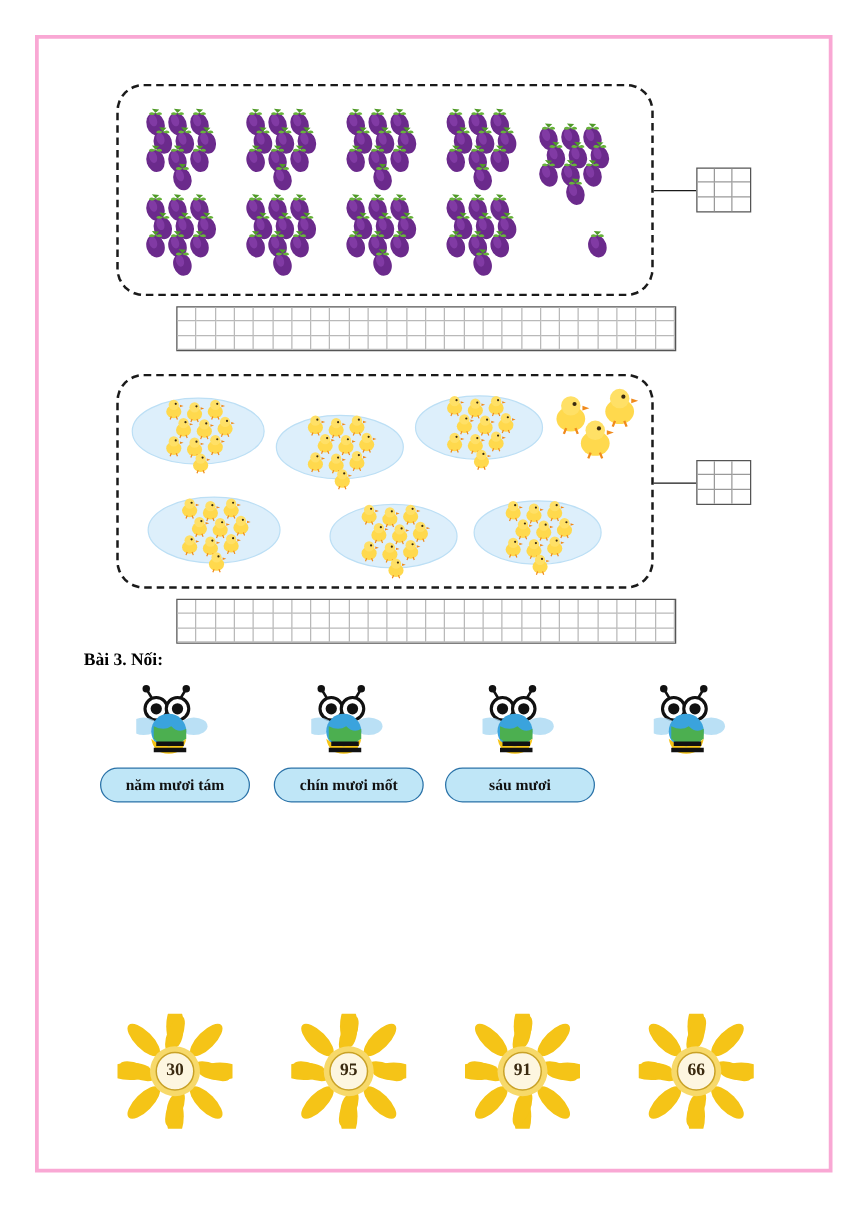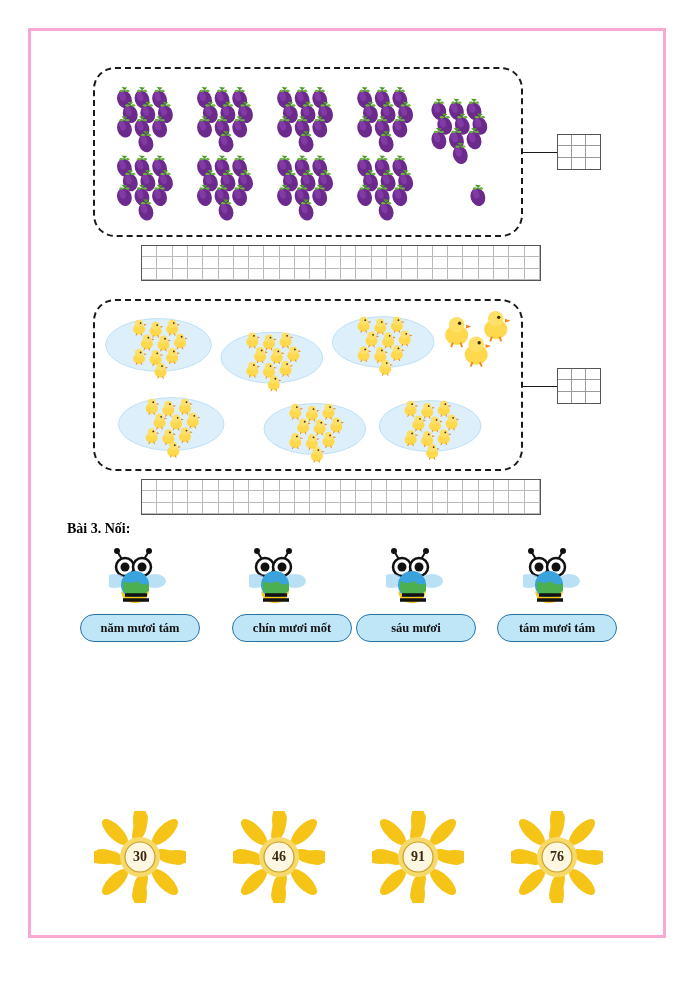--- a/index.html
+++ b/index.html
@@ -464,23 +464,22 @@
       <ellipse cx="46" cy="34" rx="11" ry="7" fill="#a9d8f2" opacity="0.8"></ellipse>
       <ellipse cx="6" cy="34" rx="11" ry="7" fill="#a9d8f2" opacity="0.8"></ellipse>
       <circle cx="26" cy="38" r="14" fill="#3aa3dd"></circle>
       <path d="M14 34 q8 4 14 0 q6 6 12 2 l0 8 q-14 10 -26 0 Z" fill="#4caf50"></path>
       <path d="M12 44 q14 12 28 0 q-2 12 -14 12 q-12 0 -14 -12Z" fill="#f5c417"></path>
       <path d="M16 48 h22 M14 53 h26" stroke="#111" stroke-width="3.5"></path>
     </g>
   </svg>
 
   <div class="word-card" style="left:49px; top:583px;">năm mươi tám</div>
-  <div class="word-card" style="left:188px; top:583px;margin-left:13px;">chín mươi mốt</div>
+  <div class="word-card" style="left:188px; top:583px;">chín mươi mốt</div>
   <div class="word-card" style="left:325px; top:583px;">sáu mươi</div>
-  <div class="word-card" style="left:466px; top:583px;">tám mươi tám</div>
 
   <div class="flower" style="left:63px; top:780px;">
     <svg viewBox="0 0 92 92" width="92" height="92">
       <g fill="#f5c417">
         <ellipse cx="46" cy="10" rx="7" ry="17"></ellipse>
           <ellipse cx="46" cy="82" rx="7" ry="17"></ellipse>
         <ellipse cx="10" cy="46" rx="17" ry="7"></ellipse>
           <ellipse cx="82" cy="46" rx="17" ry="7"></ellipse>
         <ellipse cx="21" cy="21" rx="7" ry="17" transform="rotate(-45 21 21)"></ellipse>
         <ellipse cx="71" cy="21" rx="7" ry="17" transform="rotate(45 71 21)"></ellipse>
@@ -509,21 +508,21 @@
         <ellipse cx="21" cy="71" rx="7" ry="17" transform="rotate(45 21 71)"></ellipse>
         <ellipse cx="71" cy="71" rx="7" ry="17" transform="rotate(-45 71 71)"></ellipse>
         <ellipse cx="46" cy="16" rx="6" ry="15" transform="rotate(22 46 16)"></ellipse>
         <ellipse cx="46" cy="76" rx="6" ry="15" transform="rotate(22 46 76)"></ellipse>
         <ellipse cx="16" cy="46" rx="15" ry="6" transform="rotate(22 16 46)"></ellipse>
         <ellipse cx="76" cy="46" rx="15" ry="6" transform="rotate(22 76 46)"></ellipse>
       </g>
       <circle cx="46" cy="46" r="20" fill="#f7d96a"></circle>
       <circle cx="46" cy="46" r="15" fill="#fdf6e0" stroke="#c9a227" stroke-width="1.2"></circle>
     </svg>
-    <span class="num">46</span>
+    <span class="num">95</span>
   </div>
 
   <div class="flower" style="left:341px; top:780px;">
     <svg viewBox="0 0 92 92" width="92" height="92">
       <g fill="#f5c417">
         <ellipse cx="46" cy="10" rx="7" ry="17"></ellipse>
           <ellipse cx="46" cy="82" rx="7" ry="17"></ellipse>
         <ellipse cx="10" cy="46" rx="17" ry="7"></ellipse>
           <ellipse cx="82" cy="46" rx="17" ry="7"></ellipse>
         <ellipse cx="21" cy="21" rx="7" ry="17" transform="rotate(-45 21 21)"></ellipse>
@@ -553,16 +552,16 @@
         <ellipse cx="21" cy="71" rx="7" ry="17" transform="rotate(45 21 71)"></ellipse>
         <ellipse cx="71" cy="71" rx="7" ry="17" transform="rotate(-45 71 71)"></ellipse>
         <ellipse cx="46" cy="16" rx="6" ry="15" transform="rotate(22 46 16)"></ellipse>
         <ellipse cx="46" cy="76" rx="6" ry="15" transform="rotate(22 46 76)"></ellipse>
         <ellipse cx="16" cy="46" rx="15" ry="6" transform="rotate(22 16 46)"></ellipse>
         <ellipse cx="76" cy="46" rx="15" ry="6" transform="rotate(22 76 46)"></ellipse>
       </g>
       <circle cx="46" cy="46" r="20" fill="#f7d96a"></circle>
       <circle cx="46" cy="46" r="15" fill="#fdf6e0" stroke="#c9a227" stroke-width="1.2"></circle>
     </svg>
-    <span class="num">76</span>
+    <span class="num">66</span>
   </div>
 
 </div>
 
 </body></html>

